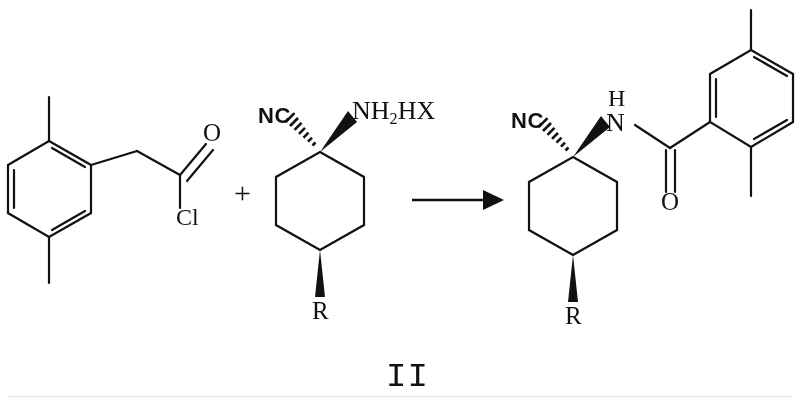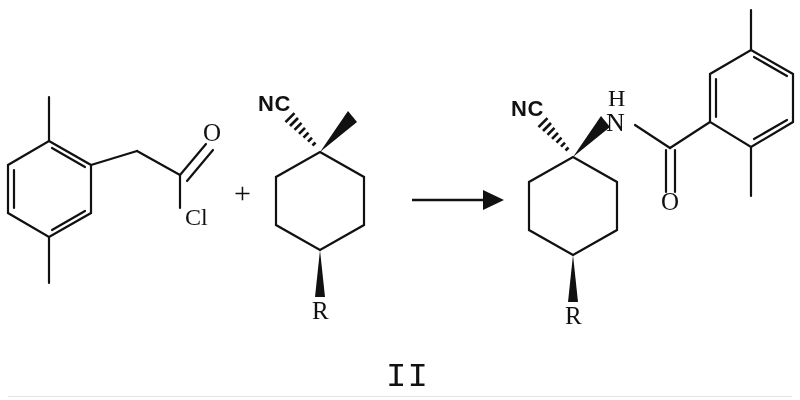--- a/index.html
+++ b/index.html
@@ -29,20 +29,21 @@
     position: absolute;
     font-family: "Liberation Serif", serif;
     color: #111111;
     white-space: nowrap;
     line-height: 1;
     -webkit-user-select: none;
     user-select: none;
   }
   .atom-label.sans {
     font-family: "Liberation Sans", sans-serif;
+    margin-top: 12px;
   }
   .lbl-O       { font-size: 25px; }
   .lbl-Cl      { font-size: 24px; }
   .lbl-NC      { font-size: 22px; font-weight: 600; letter-spacing: .5px; }
   .lbl-NH2HX   { font-size: 26px; }
   .lbl-NH2HX sub { font-size: 0.62em; vertical-align: -0.28em; }
   .lbl-N       { font-size: 26px; }
   .lbl-H       { font-size: 24px; }
   .lbl-R       { font-size: 25px; }
   .lbl-plus    { font-size: 30px; }
@@ -146,26 +147,27 @@
     </g>
 
     <polygon points="573,157 601,116 610,127" fill="#111111" stroke="none"></polygon>
 
     <polygon points="573,255 568,302 578,302" fill="#111111" stroke="none"></polygon>
 
   </svg>
 
   <span class="atom-label lbl-O" style="left:203px; top:120px;">O</span>
 
-  <span class="atom-label lbl-Cl" style="left:185px; top:205px;text-align:center;">Cl</span>
+  <span class="atom-label lbl-Cl" style="left:176px; top:205px;text-align:center;">Cl</span>
 
   <span class="atom-label lbl-plus" style="left:234px; top:178px;">+</span>
 
   <span class="atom-label sans lbl-NC" style="left:258px; top:93px;">NC</span>
 
+  <span class="atom-label lbl-NH2HX" style="left:352px; top:98px;"><span>NH</span><sub>2</sub><span>HX</span></span>
 
   <span class="atom-label lbl-R" style="left:312px; top:298px;">R</span>
 
   <span class="atom-label sans lbl-NC" style="left:511px; top:98px;">NC</span>
 
   <span class="atom-label lbl-H" style="left:608px; top:86px;">H</span>
 
   <span class="atom-label lbl-N" style="left:606px; top:110px;">N</span>
 
   <span class="atom-label lbl-O" style="left:661px; top:189px;">O</span>

